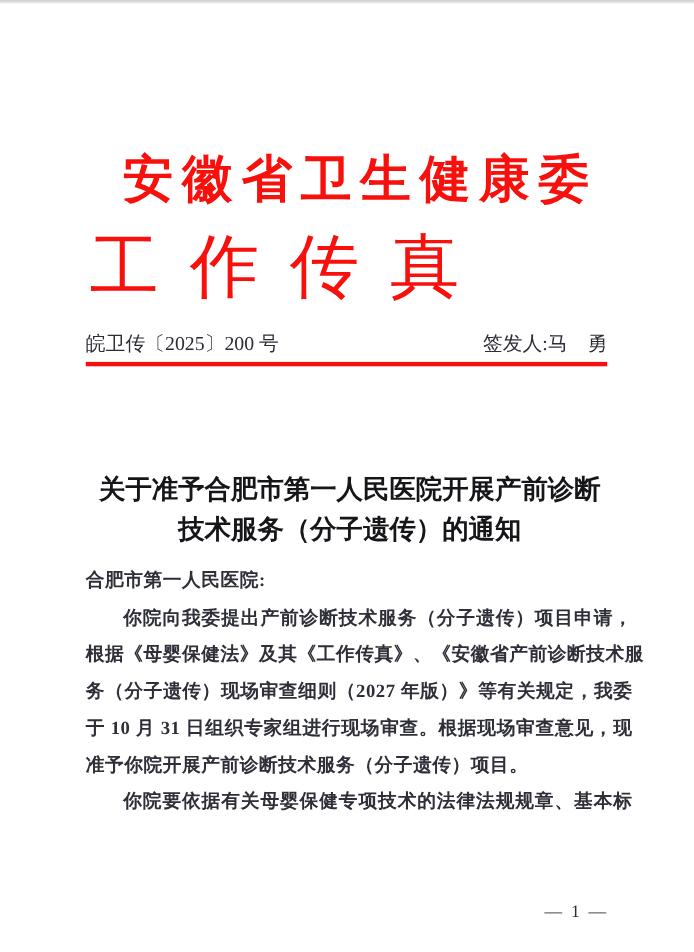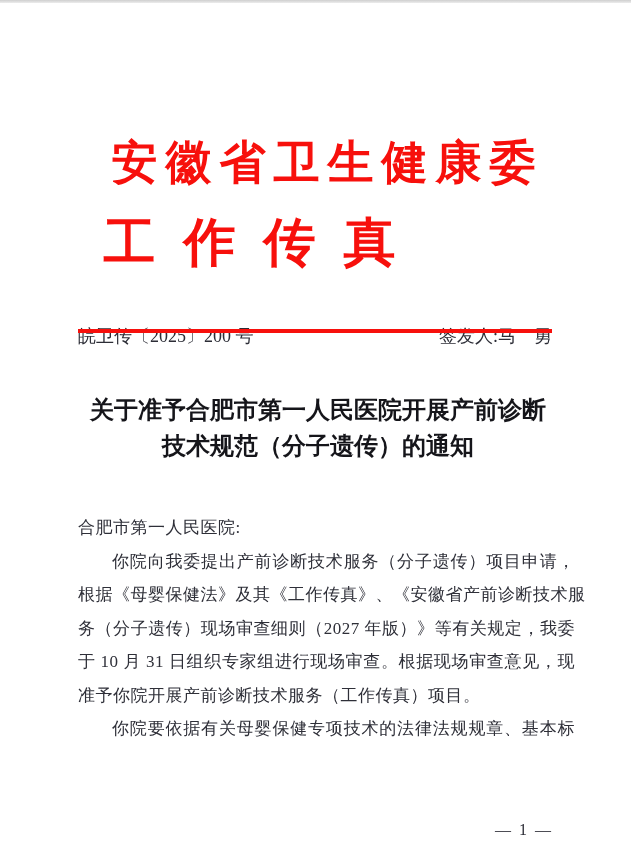--- a/index.html
+++ b/index.html
@@ -19,51 +19,51 @@
     position: absolute; top: 139px; left: 12px; width: 631px;
     text-align: center;
     font-size: 46px; line-height: 48px;
     letter-spacing: 8px; margin-right: -8px;
     font-weight: 600;
     color: var(--accent, #f7100c);
   }
   .doc-type {
     position: absolute; top: 208px; left: 0; width: 499px;
     text-align: center;
-    font-size: 52px; line-height: 70px;
+    font-size: 63px; line-height: 70px;
     letter-spacing: 28px; text-indent: 28px;
-    font-weight: 700;
+    font-weight: 400;
     color: var(--accent, #f7100c);
   }
   .info-row {
     position: absolute; top: 300px; left: 78px; width: 474px;
     display: flex; justify-content: space-between; align-items: baseline;
     font-size: 18px; line-height: 24px;
     color: #2c2d36;
-    margin-top: 24px;
   }
   .red-rule {
     position: absolute; top: 329px; left: 78px; width: 474px; height: 4px;
     background: var(--accent, #f7100c);
   }
   .doc-title {
-    position: absolute; top: 392px; left: 78px; width: 480px;
+    position: absolute; top: 428px; left: 78px; width: 480px;
     text-align: center;
     font-size: 24px; line-height: 36px;
     font-weight: 700;
     color: #15151a;
   }
   .body-block {
     position: absolute; top: 511px; left: 78px; width: 497px;
     font-size: 17px;
   }
   .bline {
     line-height: 33.5px;
     white-space: nowrap;
     letter-spacing: 0.5px;
+    font-weight: bold;
   }
   .bline.j {
     text-align: justify;
     text-align-last: justify;
   }
   .bline.ind { text-indent: 34px; }
   .page-num {
     position: absolute; top: 820px; right: 78px;
     font-size: 16px; line-height: 20px;
     color: #2c2d36; letter-spacing: 2px;
@@ -80,26 +80,26 @@
 
 <div class="info-row">
   <span>皖卫传〔2025〕200 号</span>
   <span>签发人:马　勇</span>
 </div>
 
 <div class="red-rule"></div>
 
 <div class="doc-title">
   <div>关于准予合肥市第一人民医院开展产前诊断</div>
-  <div>技术规范（分子遗传）的通知</div>
+  <div>技术服务（分子遗传）的通知</div>
 </div>
 
 <div class="body-block">
   <div class="bline">合肥市第一人民医院:</div>
   <div class="bline j ind">你院向我委提出产前诊断技术服务（分子遗传）项目申请，</div>
   <div class="bline j">根据《母婴保健法》及其《工作传真》、《安徽省产前诊断技术服</div>
   <div class="bline j">务（分子遗传）现场审查细则（2027 年版）》等有关规定，我委</div>
   <div class="bline j">于 10 月 31 日组织专家组进行现场审查。根据现场审查意见，现</div>
-  <div class="bline">准予你院开展产前诊断技术服务（工作传真）项目。</div>
+  <div class="bline">准予你院开展产前诊断技术服务（分子遗传）项目。</div>
   <div class="bline j ind">你院要依据有关母婴保健专项技术的法律法规规章、基本标</div>
 </div>
 
 <div class="page-num">— 1 —</div>
 
 </body></html>

